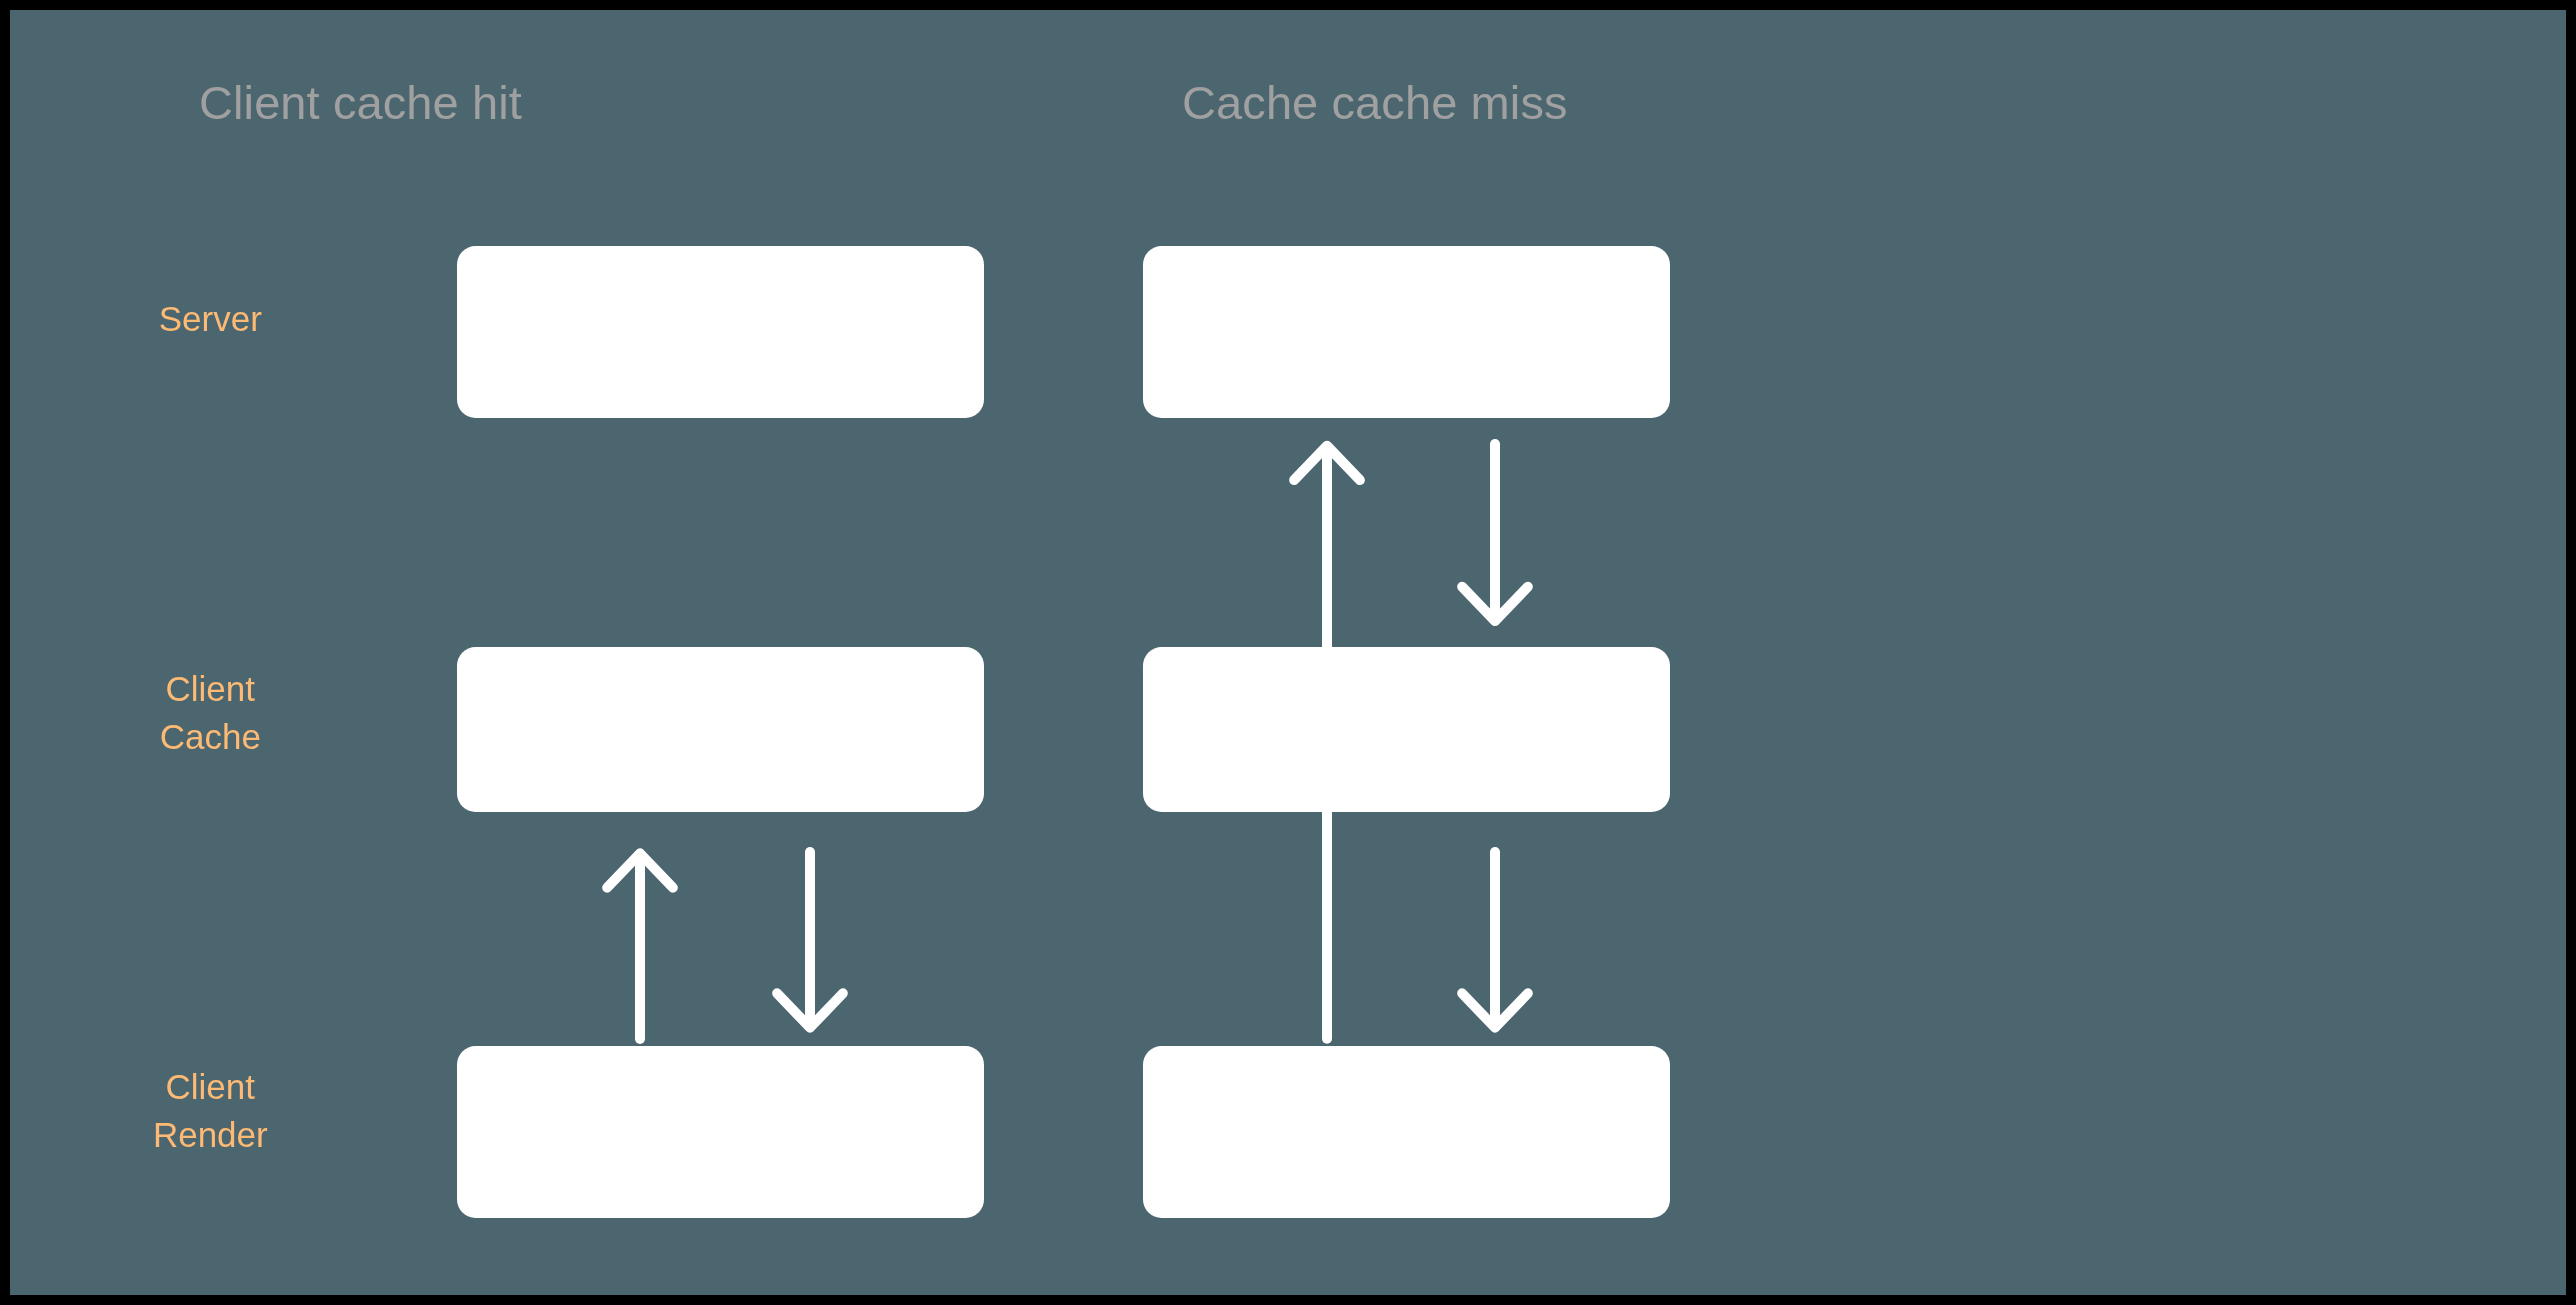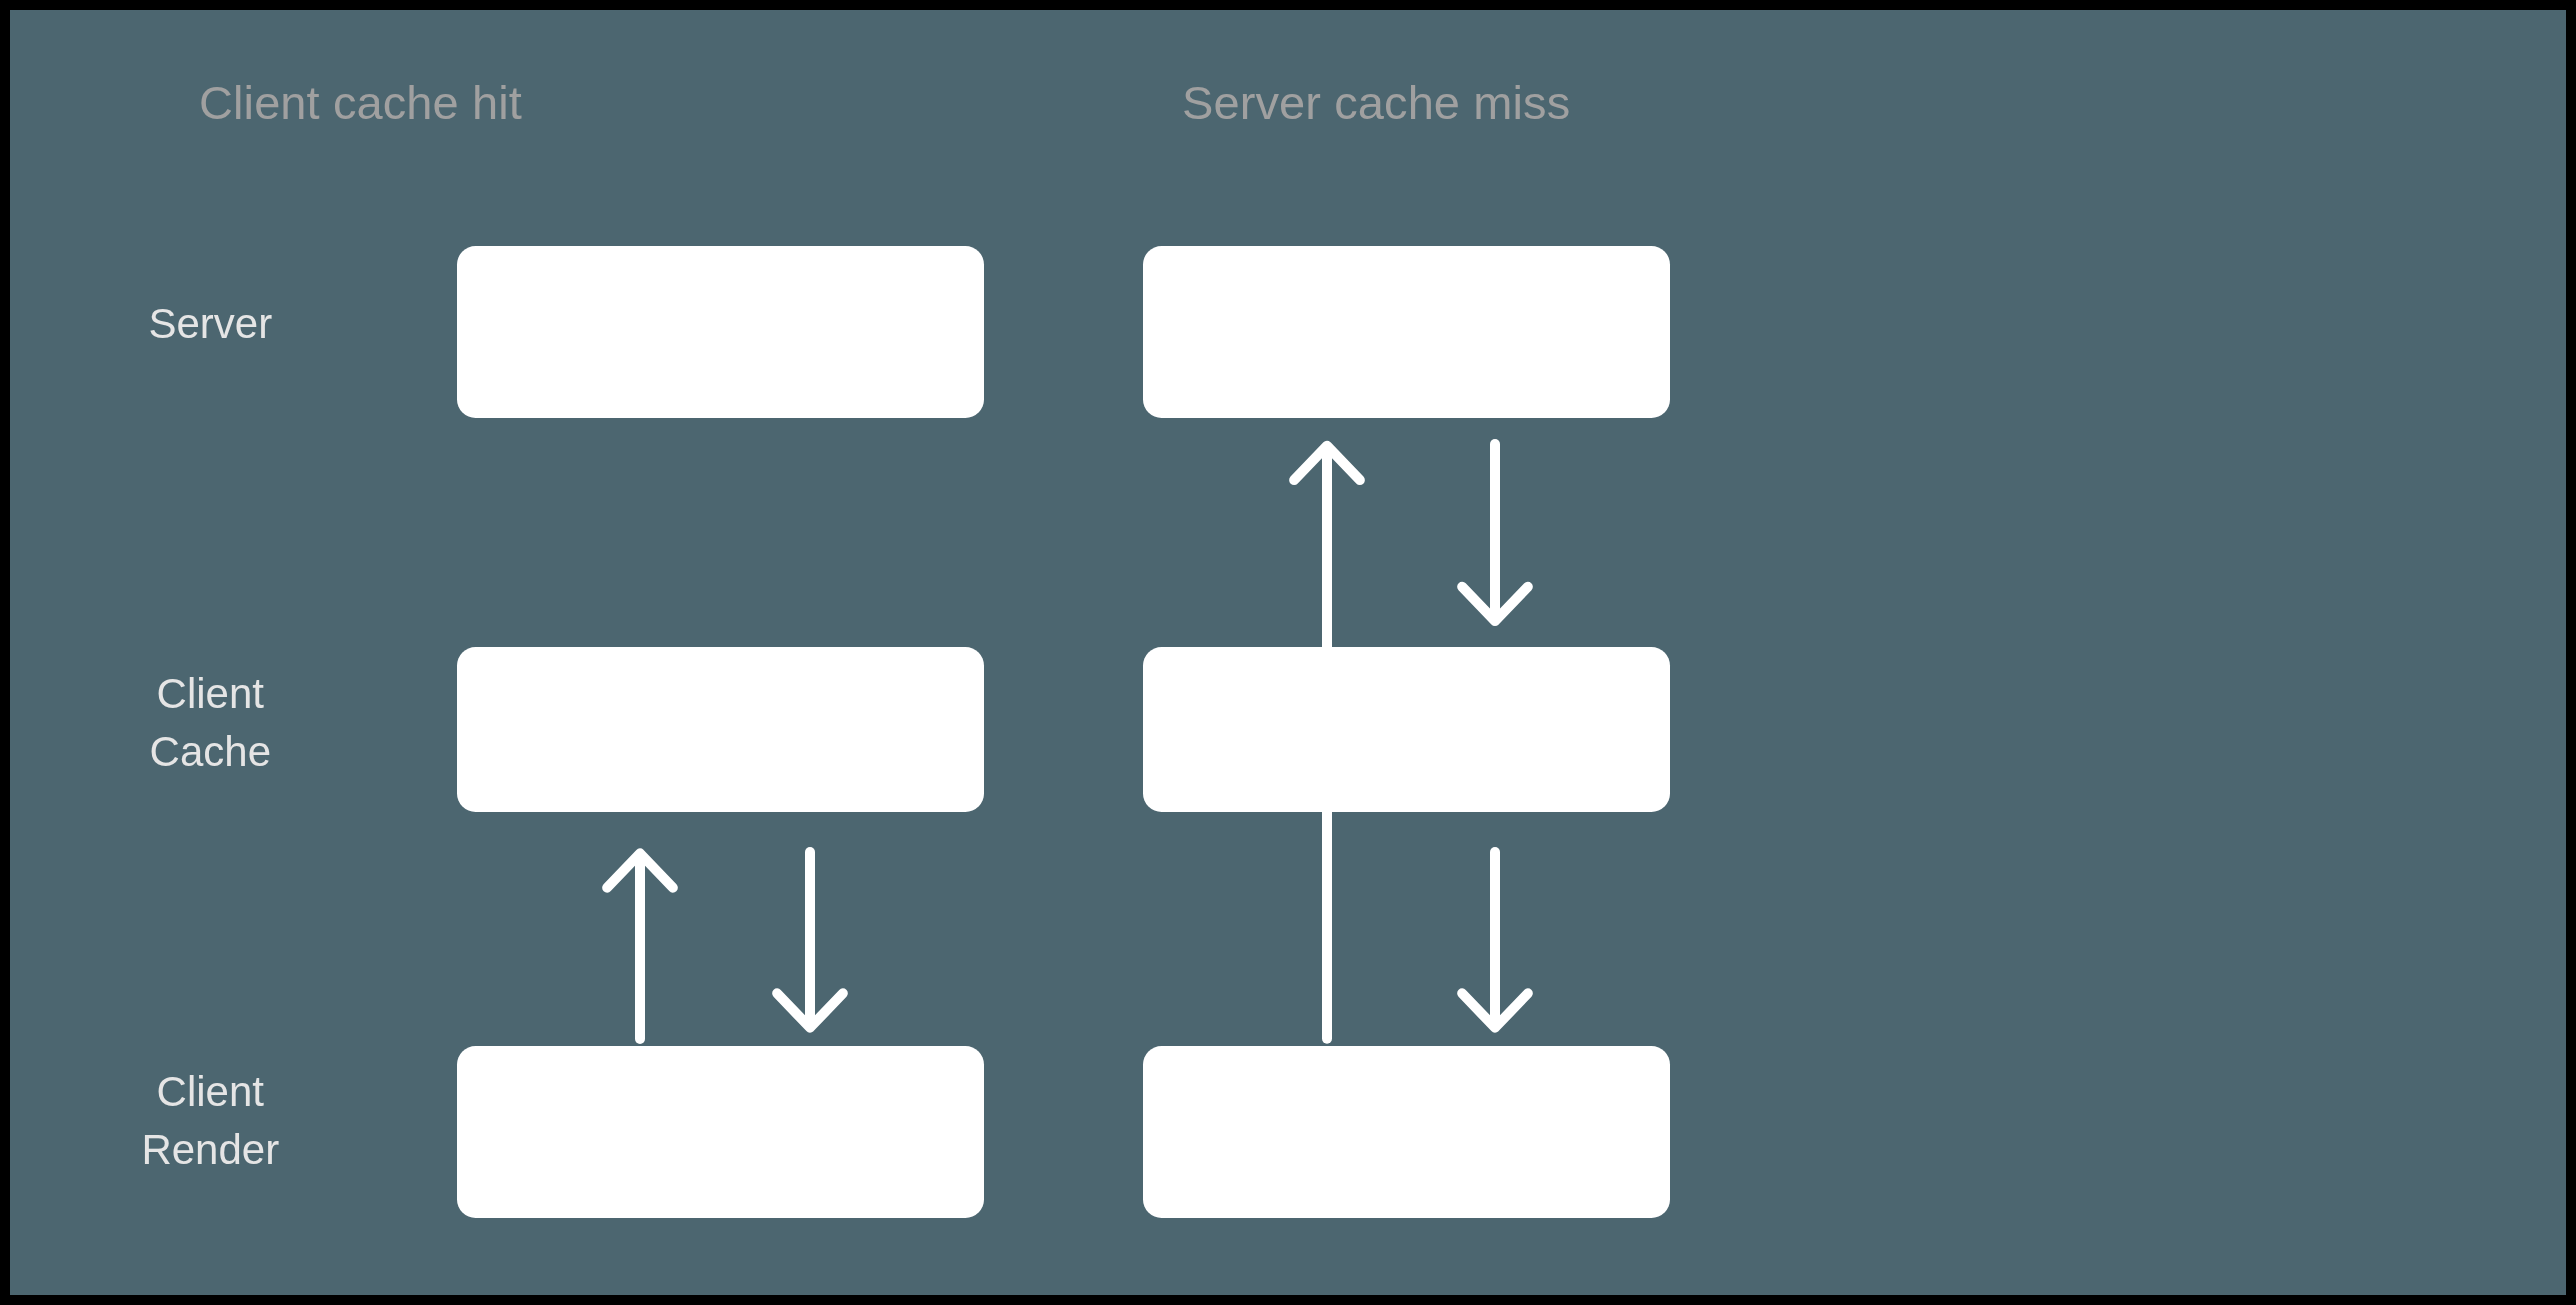--- a/index.html
+++ b/index.html
@@ -42,22 +42,22 @@
     color: #a0a0a0;
     font-size: 47px;
     font-weight: 400;
     line-height: 1.0;
     letter-spacing: 0.1px;
     white-space: nowrap;
   }
 
   .row-label {
     position: absolute;
-    color: #e5e5e5;
-    font-size: 42px;
+    color: #fdba74;
+    font-size: 35px;
     font-weight: 400;
     line-height: 1.38;
     text-align: center;
     white-space: pre-line;
   }
 
   
   .node-box {
     position: absolute;
     background: #ffffff;
@@ -79,21 +79,21 @@
   }
 </style>
 </head>
 <body>
 
 <div id="canvas">
   <div id="stage">
 
     <div class="col-header" style="left: 189px; top: 69px;">Client cache hit</div>
 
-    <div class="col-header" style="left: 1172px; top: 69px;">Server cache miss</div>
+    <div class="col-header" style="left: 1172px; top: 69px;">Cache cache miss</div>
 
     <div class="row-label" style="left: 14.3px; top: 285px; width: 372px;">Server</div>
 
     <div class="row-label" style="left: 14.3px; top: 655px; width: 372px;">Client
 Cache</div>
 
     <div class="row-label" style="left: 14.3px; top: 1053px; width: 372px;">Client
 Render</div>
 
     <div class="node-box" style="left: 447px; top: 236px; width: 527px; height: 172px;"></div>

